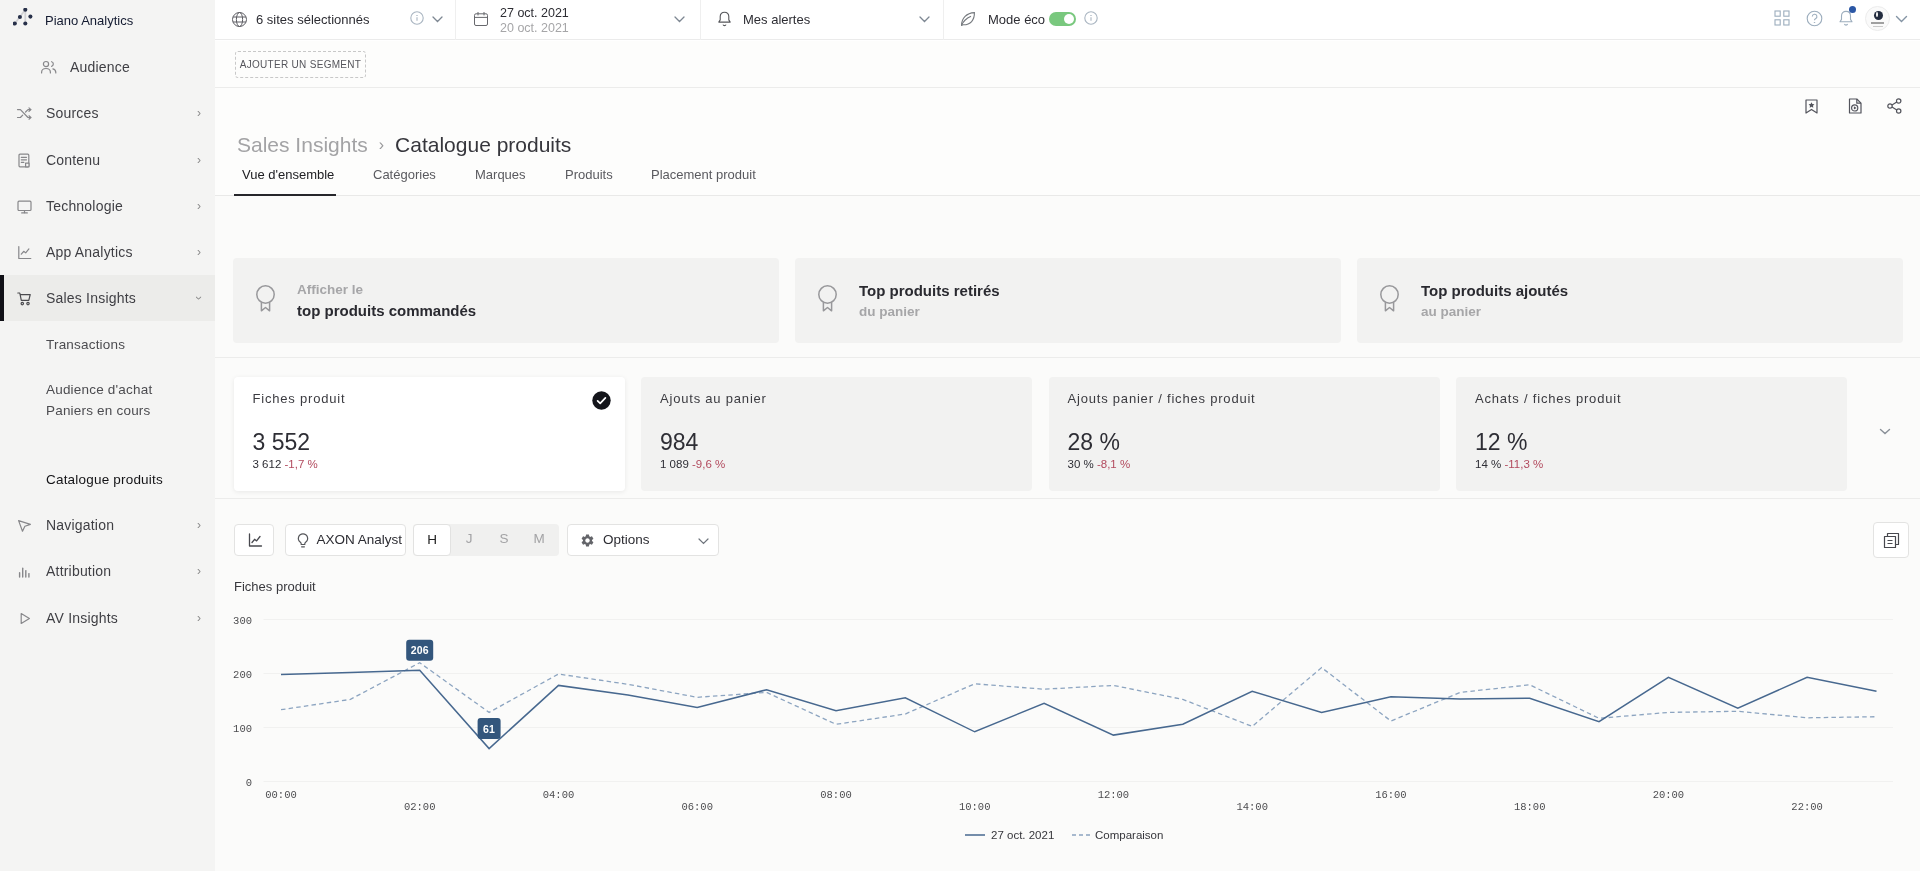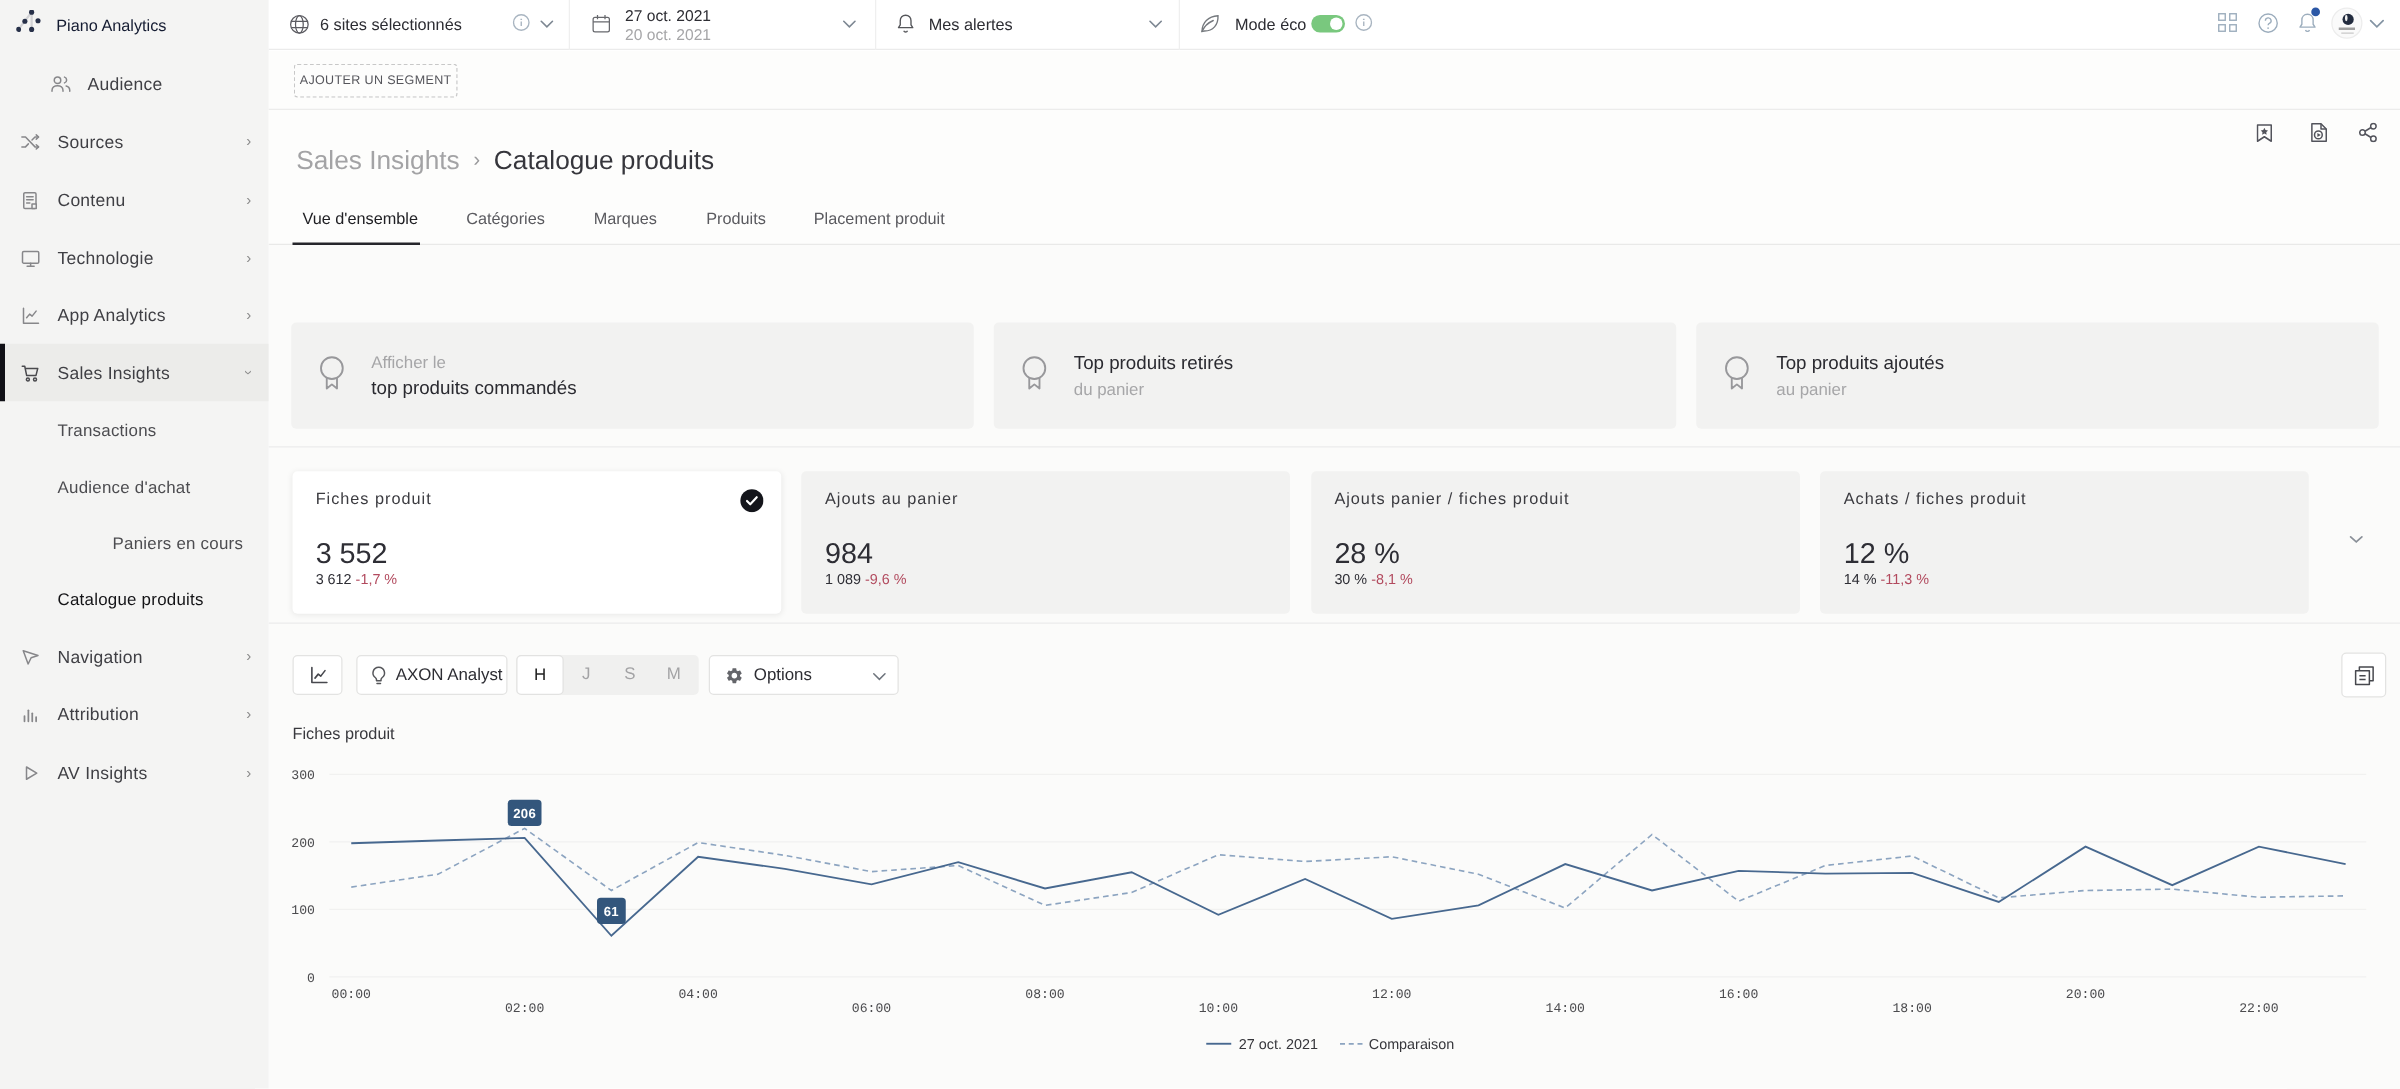--- a/index.html
+++ b/index.html
@@ -22,28 +22,28 @@
 .tb-text { position:absolute; font-size:13px; color:#2d2d33; }
 .tb-gray { color:#a6a6a8; }
 
 
 #segbar { position:absolute; left:215px; top:41px; width:1705px; height:47px; background:#fdfdfc; border-bottom:1px solid #ececeb; }
 #addseg { position:absolute; left:20px; top:10px; width:131px; height:27px; border:1px dashed #c8c8c8; border-radius:3px; color:#55555b; font-size:10px; letter-spacing:0.3px; text-align:center; line-height:26px; white-space:nowrap; }
 
 
 #content { position:absolute; left:215px; top:88px; width:1705px; height:783px; background:#fbfbfa; }
 #head-zone { position:absolute; left:0; top:0; width:1705px; height:108px; background:#fdfdfc; border-bottom:1px solid #e9e9e8; }
-#crumb { position:absolute; left:22px; top:29px; font-size:21px; font-weight:300; color:#36363c; }
+#crumb { position:absolute; left:22px; top:45px; font-size:21px; font-weight:300; color:#36363c; }
 #crumb .lite { color:#a3a3a5; }
 #crumb .sep { color:#9a9a9c; font-size:16px; margin:0 11px; position:relative; top:-2px;}
 .tab { position:absolute; top:78.5px; font-size:13px; color:#5a5a5f; }
 .tab.on { color:#202024; }
 #tab-underline { position:absolute; left:19px; top:106px; width:102px; height:2px; background:#26262b; }
 
-.sugg { position:absolute; top:170px; width:546px; height:85px; background:#f2f2f1; border-radius:4px; }
+.sugg { position:absolute; top:170px; width:546px; height:85px; background:#f2f2f1; border-radius:4px;font-weight:bold; }
 .sugg .t1 { position:absolute; left:64px; top:24px; font-size:13.5px; color:#a6a6a8; }
 .sugg .t2 { position:absolute; left:64px; top:44px; font-size:15px; color:#2a2a30; }
 .sugg .t1b { position:absolute; left:64px; top:24px; font-size:15px; color:#2a2a30; }
 .sugg .t2b { position:absolute; left:64px; top:46px; font-size:13.5px; color:#a6a6a8; }
 #sug-border { position:absolute; left:0; top:269px; width:1705px; height:1px; background:#ececeb; }
 
 .kpi { position:absolute; top:289px; width:391px; height:114px; background:#f2f2f1; border-radius:4px; }
 .kpi .lab { position:absolute; left:19px; top:14px; font-size:13px; letter-spacing:0.8px; color:#3b3b40; }
 .kpi .val { position:absolute; left:19px; top:51.5px; font-size:23px; font-weight:400; color:#2e2e35; }
 .kpi .sub { position:absolute; left:19px; top:81px; font-size:11.5px; color:#2e2e35; }
@@ -135,21 +135,21 @@
             <path d="M1.8 3h2l1.5 7.3h7.5l1.4-5.6H4.4"></path>
             <circle cx="6.3" cy="13.6" r="1.2"></circle>
             <circle cx="12" cy="13.6" r="1.2"></circle>
           </g>
         </svg>
         <span class="lbl">Sales Insights</span>
         <span class="chev" style="transform:rotate(90deg);">›</span>
       </div>
     <div class="subitem" style="top:337px;">Transactions</div>
     <div class="subitem" style="top:382px;">Audience d'achat</div>
-    <div class="subitem" style="top:427px;margin-left:44px;">Paniers en cours</div>
+    <div class="subitem" style="top:403px;">Paniers en cours</div>
     <div class="subitem" style="top:472px;color:#131316;">Catalogue produits</div>
     <div class="navitem" style="top:502px;">
         <svg class="nic" width="17" height="17" viewBox="0 0 17 17">
           <g fill="none" stroke="#87878a" stroke-width="1.2" stroke-linejoin="round">
             <path d="M2.6 3.6l11.8 3.8-5.5 1.8-2.4 5z"></path>
           </g>
         </svg>
         <span class="lbl">Navigation</span>
         <span class="chev">›</span>
       </div>

